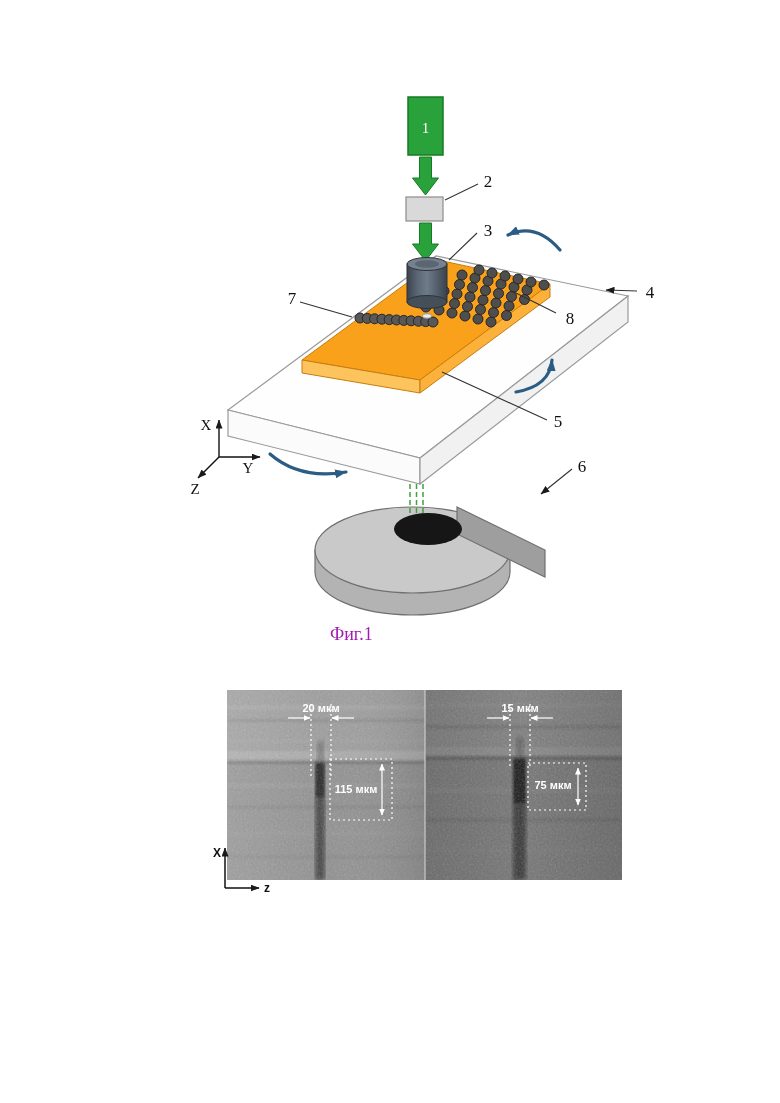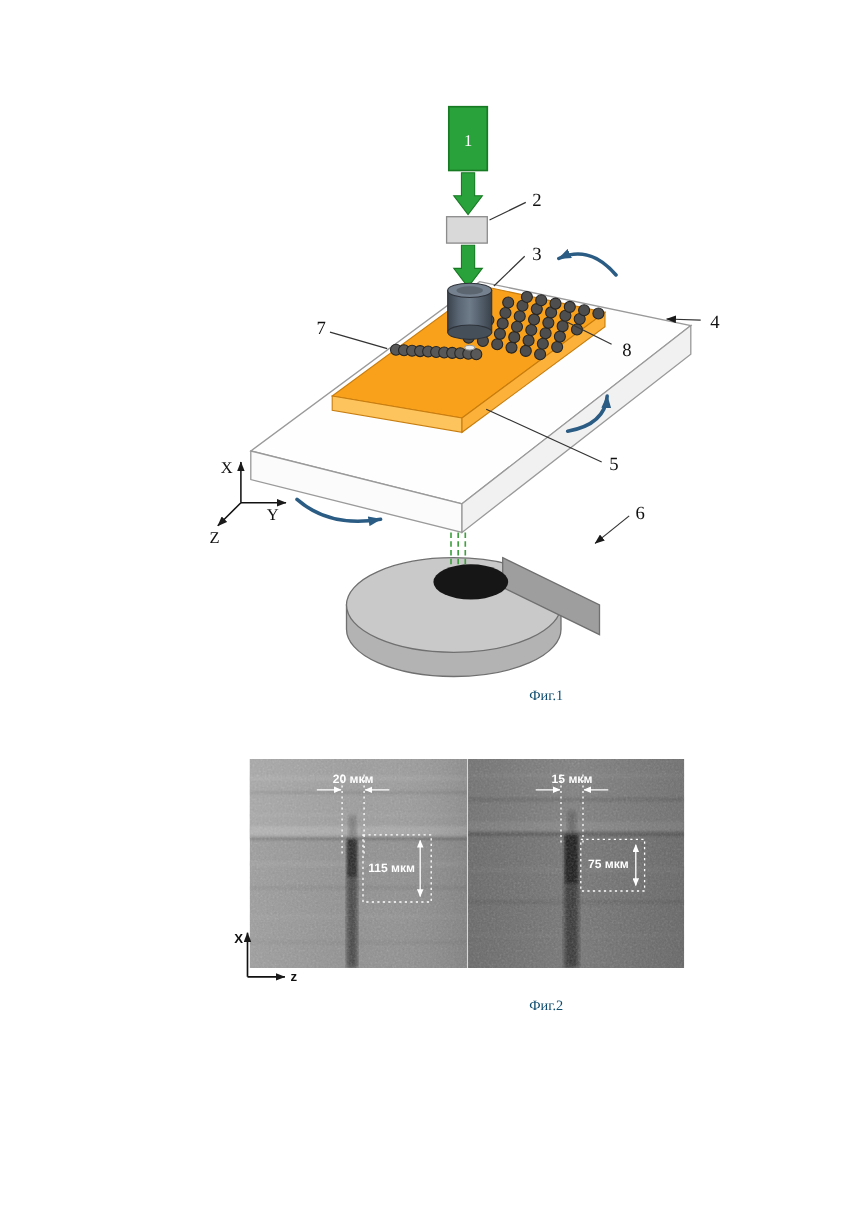--- a/index.html
+++ b/index.html
@@ -1,22 +1,22 @@
 <!DOCTYPE html>
 <html><head>
 <meta charset="utf-8">
 <style>
   html,body{margin:0;padding:0;background:#ffffff;}
   .page{position:relative;width:780px;height:1103px;background:#ffffff;overflow:hidden;
         font-family:"Liberation Serif",serif;}
   svg{position:absolute;display:block;}
   #fig1{left:180px;top:88px;}
   #fig2{left:210px;top:683px;}
-  .caption{position:absolute;left:330px;width:182px;text-align:right;
-           font-size:13px;color:#0c4a6e;font-family:"Liberation Serif",serif;}
+  .caption{position:absolute;left:330px;width:182px;text-align:left;
+           font-size:18px;color:#a21caf;font-family:"Liberation Serif",serif;}
   #cap1{top:624px;}
   #cap2{top:906px;}
   .reflbl{font-family:"Liberation Serif",serif;font-size:17px;fill:#111;}
   .axislbl{font-family:"Liberation Serif",serif;font-size:15px;fill:#111;}
   .boxlbl{font-family:"Liberation Serif",serif;font-size:15px;fill:#ffffff;}
   .ann{font-family:"Liberation Sans",sans-serif;font-size:11px;font-weight:bold;fill:#ffffff;}
   .axis2{font-family:"Liberation Sans",sans-serif;font-size:12px;font-weight:bold;fill:#111111;}
 </style>
 </head>
 <body>
@@ -275,15 +275,14 @@
     <text class="ann" x="343" y="106" text-anchor="middle">75 мкм</text>
 
     <g stroke="#111" stroke-width="1.5">
       <line x1="15" y1="205" x2="15" y2="165" marker-end="url(#mArrowBlk2)"></line>
       <line x1="15" y1="205" x2="49" y2="205" marker-end="url(#mArrowBlk2)"></line>
     </g>
     <text class="axis2" x="7" y="174" text-anchor="middle">X</text>
     <text class="axis2" x="57" y="209" text-anchor="middle">z</text>
   </svg>
 
-  <div class="caption" id="cap2">Фиг.2</div>
 
 </div>
 
 </body></html>

